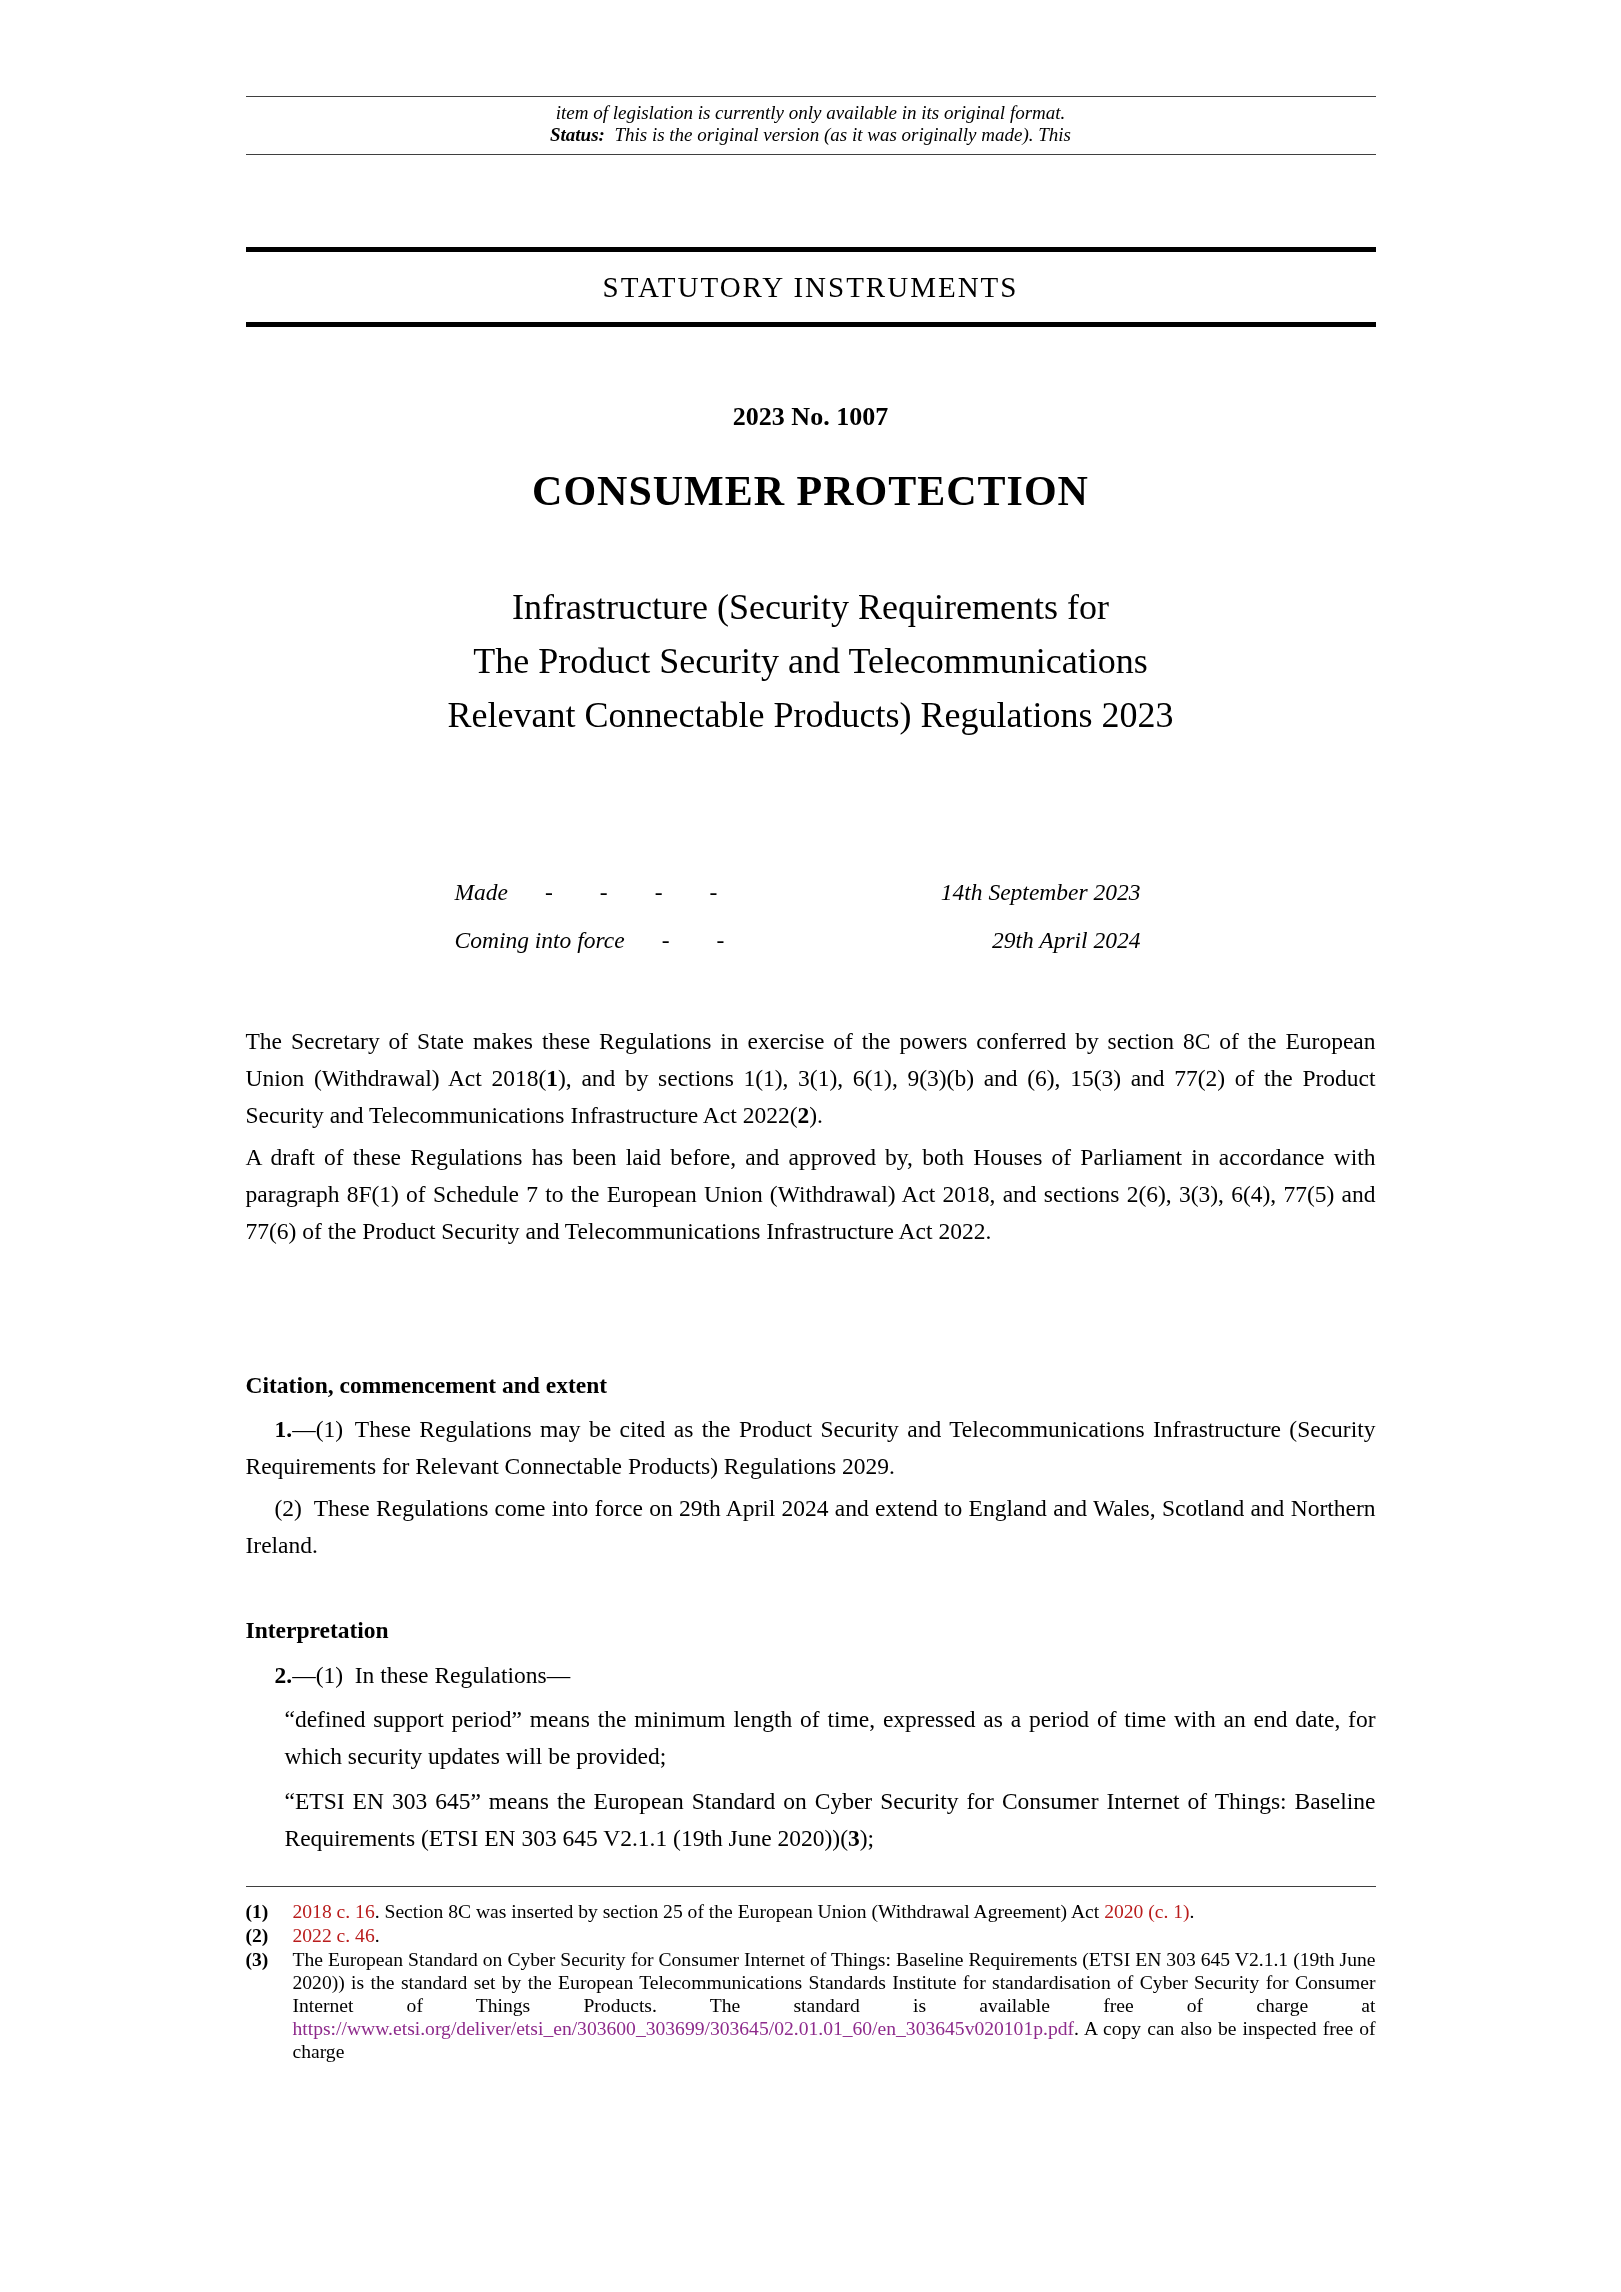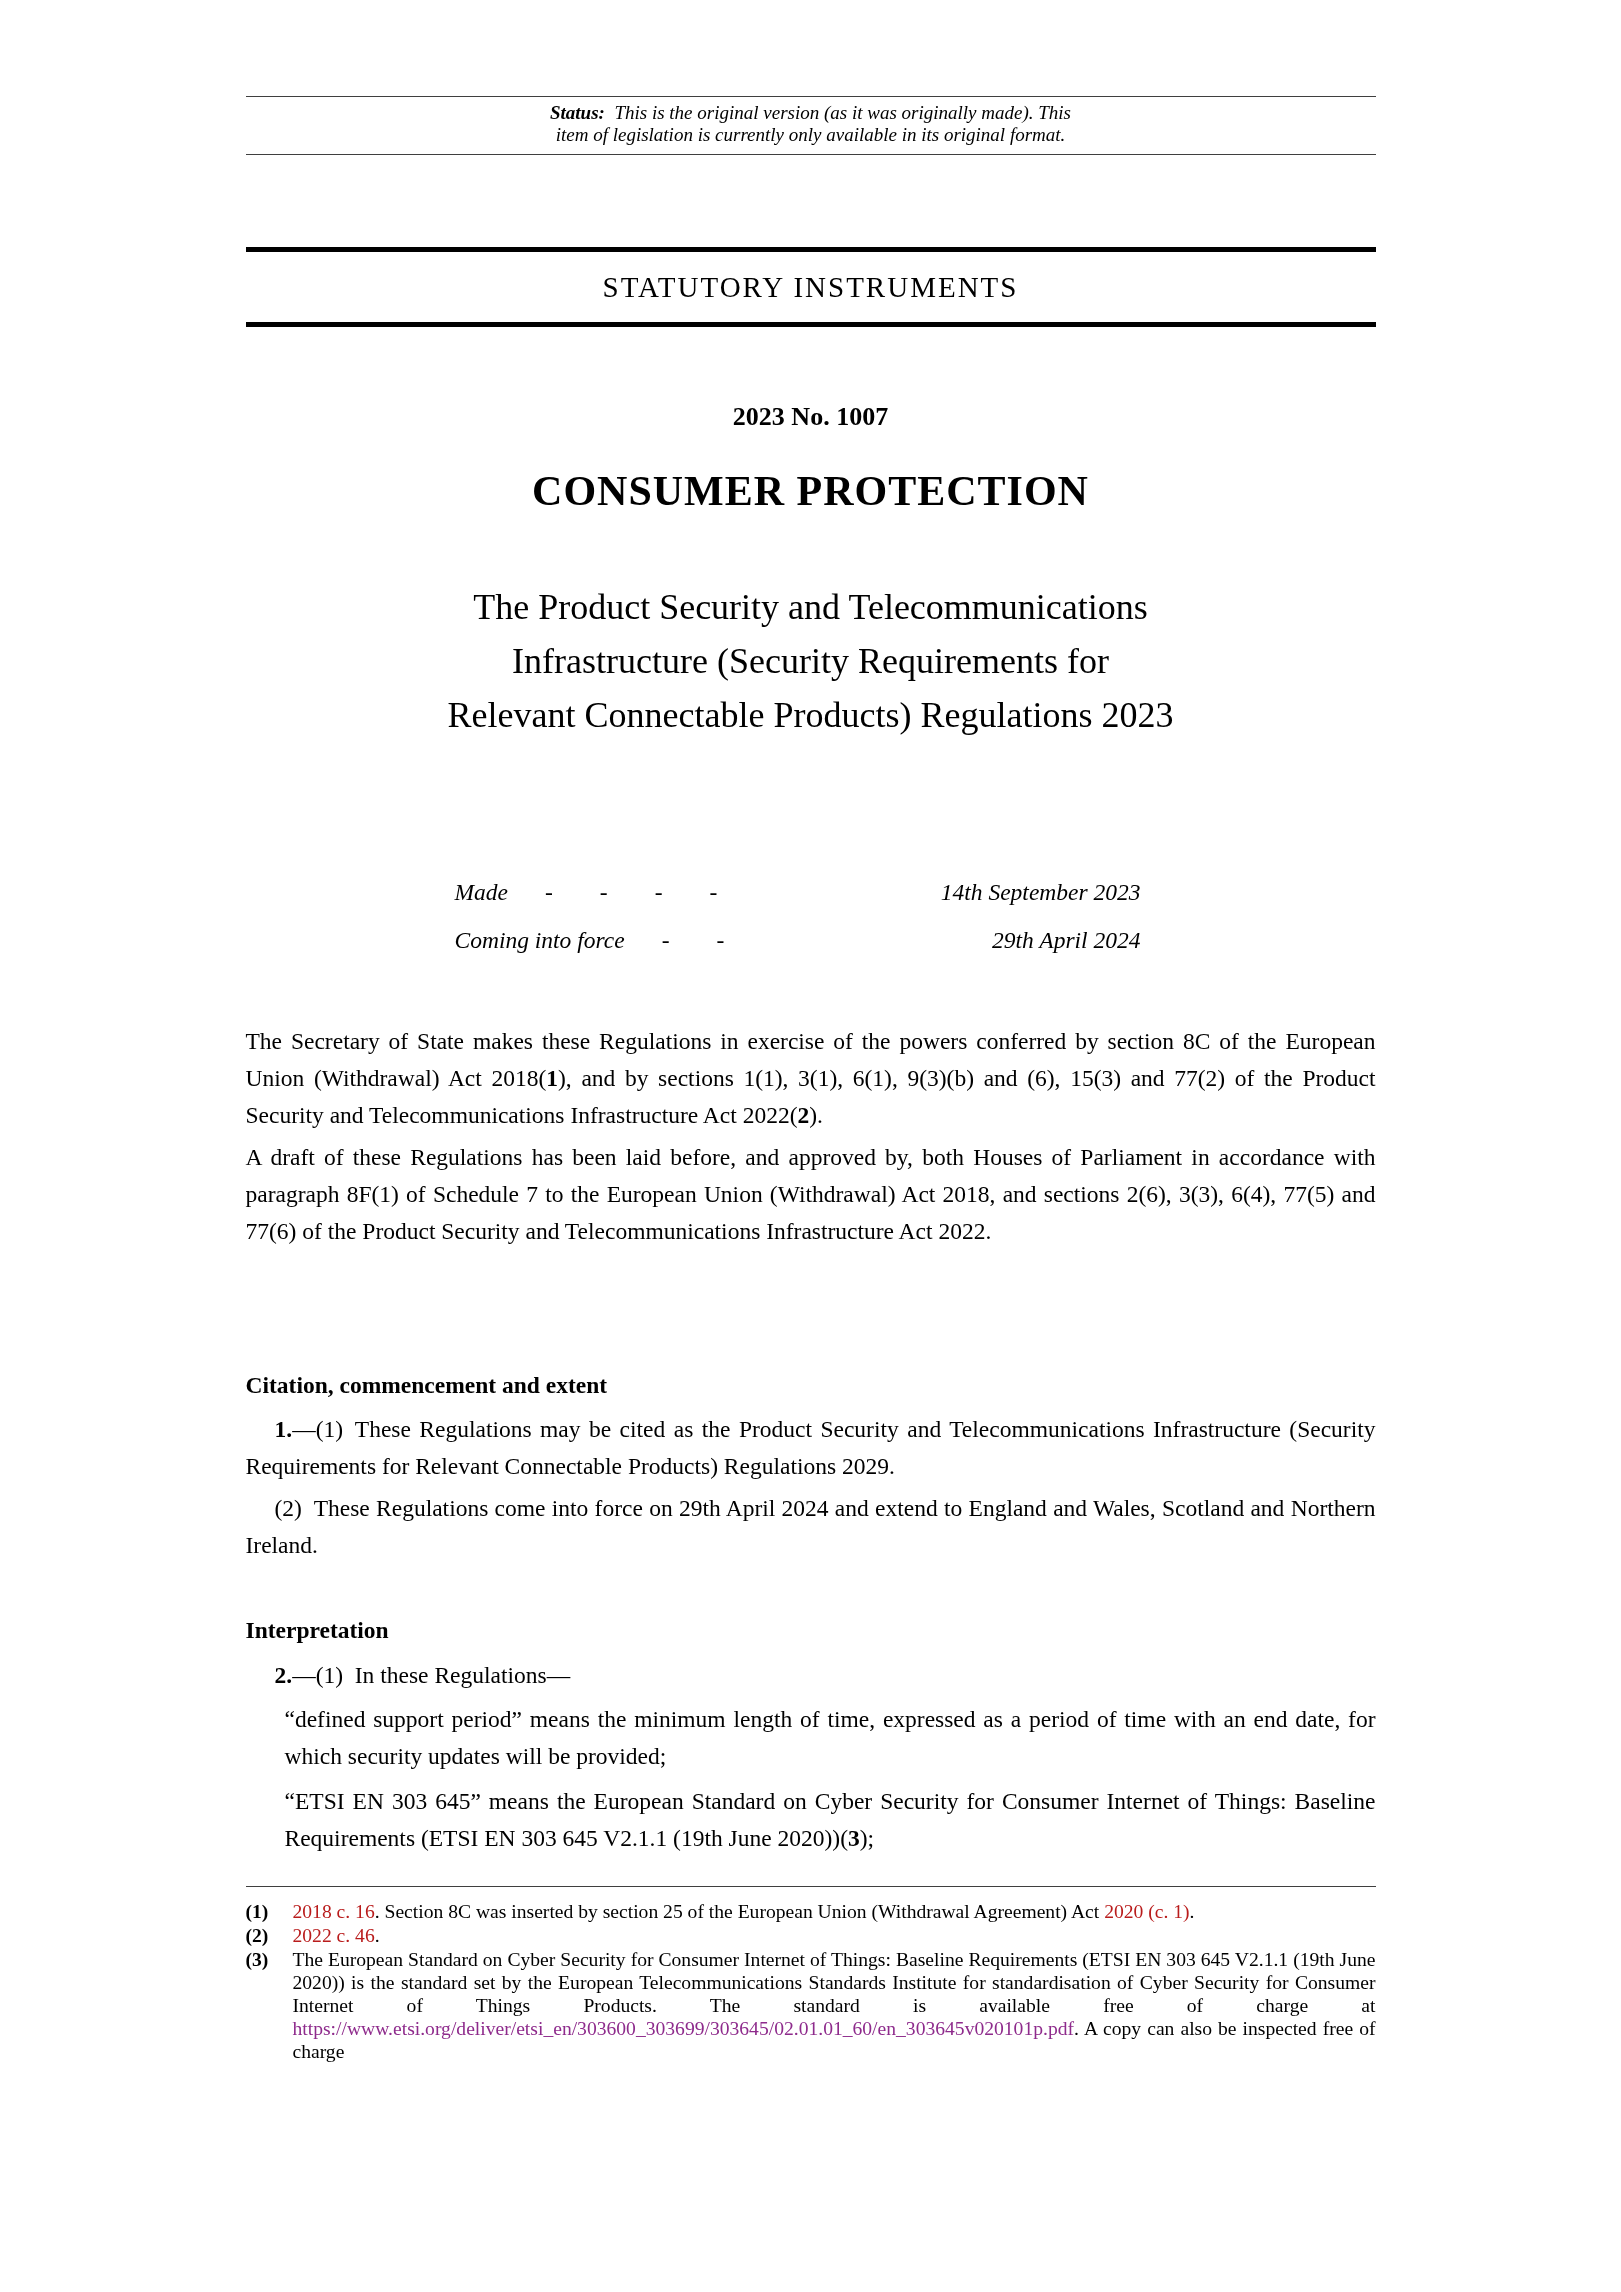--- a/index.html
+++ b/index.html
@@ -57,34 +57,34 @@
   .link{cursor:pointer;text-decoration:none;}
   .link.teal{color:#b91c1c;}
   .link.purple{color:#8e2b8c;overflow-wrap:anywhere;}
 </style>
 </head>
 <body>
 
 <div class="page">
 
   <div class="status-box">
+    <div>item of legislation is currently only available in its original format.</div>
     <div><span class="b">Status:</span><span> This is the original version (as it was originally made). This</span></div>
-    <div>item of legislation is currently only available in its original format.</div>
   </div>
 
   <div class="rule-thick rule-gap-top"></div>
   <div class="banner">STATUTORY INSTRUMENTS</div>
   <div class="rule-thick"></div>
 
   <div class="doc-number">2023 No. 1007</div>
   <div class="subject">CONSUMER PROTECTION</div>
 
   <div class="doc-title">
+    <div>Infrastructure (Security Requirements for</div>
     <div>The Product Security and Telecommunications</div>
-    <div>Infrastructure (Security Requirements for</div>
     <div>Relevant Connectable Products) Regulations 2023</div>
   </div>
 
   <div class="dates">
     <div class="date-row">
       <span class="date-label">Made</span>
       <span class="date-dashes">-  -  -  -</span>
       <span class="date-value">14th September 2023</span>
     </div>
     <div class="date-row">

